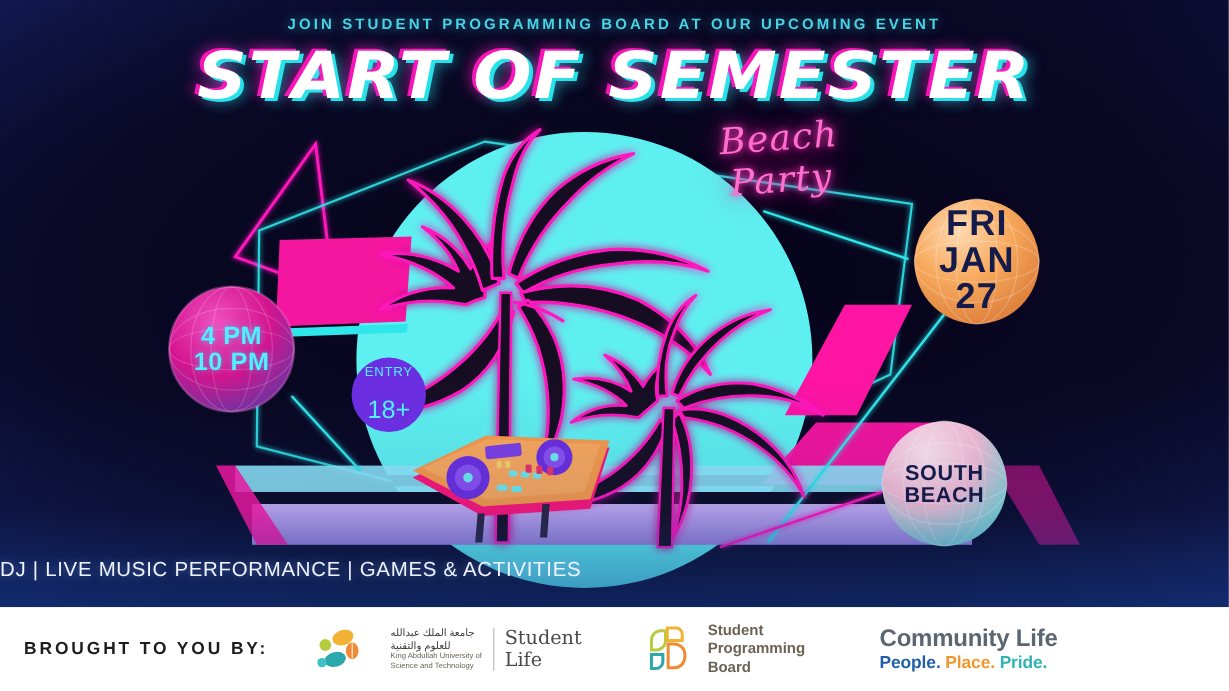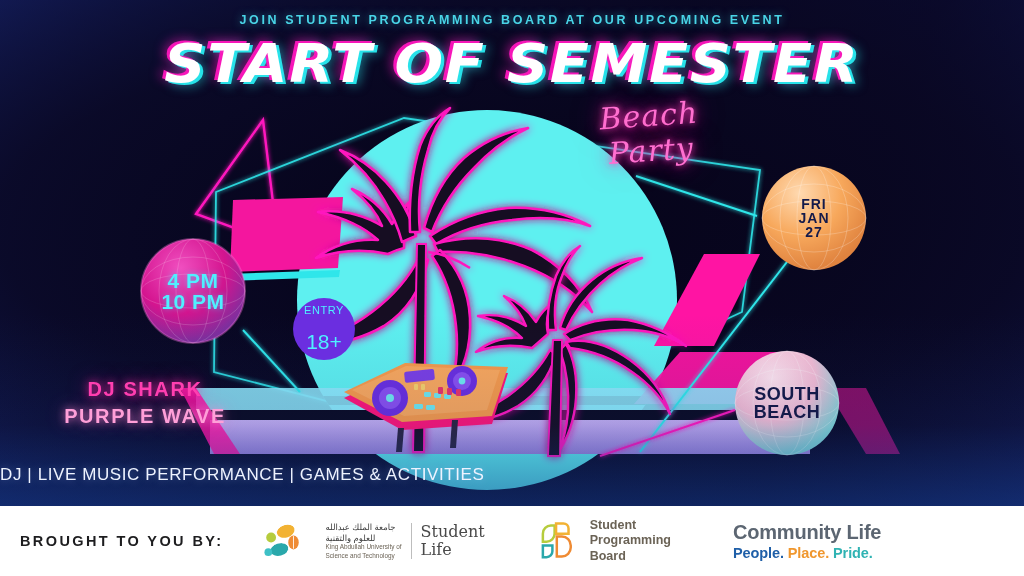--- a/index.html
+++ b/index.html
@@ -69,21 +69,21 @@
   
   .badge{ position:absolute; border-radius:50%; display:flex; align-items:center;
           justify-content:center; flex-direction:column; z-index:45; }
   .badge .txt{ position:relative; z-index:3; text-align:center; line-height:1.02; }
 
   .badge-time{ left:141px; top:239px; width:104px; height:104px; }
   .badge-time .txt{ font-size:21px; font-weight:700; letter-spacing:.5px; color:#4ff0ff;
                     text-shadow:0 0 6px rgba(40,225,255,.6); }
 
   .badge-date{ left:762px; top:166px; width:104px; height:104px; }
-  .badge-date .txt{ font-size:14px; font-weight:700; letter-spacing:1px; color:#141a4a; }
+  .badge-date .txt{ font-size:30px; font-weight:700; letter-spacing:1px; color:#141a4a; }
 
   .badge-place{ left:735px; top:351px; width:104px; height:104px; }
   .badge-place .txt{ font-size:18px; font-weight:700; letter-spacing:.5px; color:#141a4a; }
 
   .entry{
     position:absolute; left:293px; top:298px; width:62px; height:62px; border-radius:50%;
     background:#6b2ee0; display:flex; flex-direction:column; align-items:center;
     justify-content:center; z-index:46;gap:16px;
   }
   .entry .e1{ font-size:11px; letter-spacing:.6px; color:#4ff0ff; }
@@ -311,24 +311,20 @@
         <div>SOUTH</div>
         <div>BEACH</div>
       </div>
     </div>
 
     <div class="entry">
       <div class="e1">ENTRY</div>
       <div class="e2">18+</div>
     </div>
 
-    <div class="dj-lines">
-      <div class="dj-1">DJ SHARK</div>
-      <div class="dj-2">PURPLE WAVE</div>
-    </div>
 
     <div class="activities">DJ | LIVE MUSIC PERFORMANCE | GAMES &amp; ACTIVITIES</div>
   </div>
 
   <div class="footer">
 
     <div class="brought">BROUGHT TO YOU BY:</div>
 
     <div class="logo-kaust">
       <svg class="kaust-mark" viewBox="0 0 60 60">

